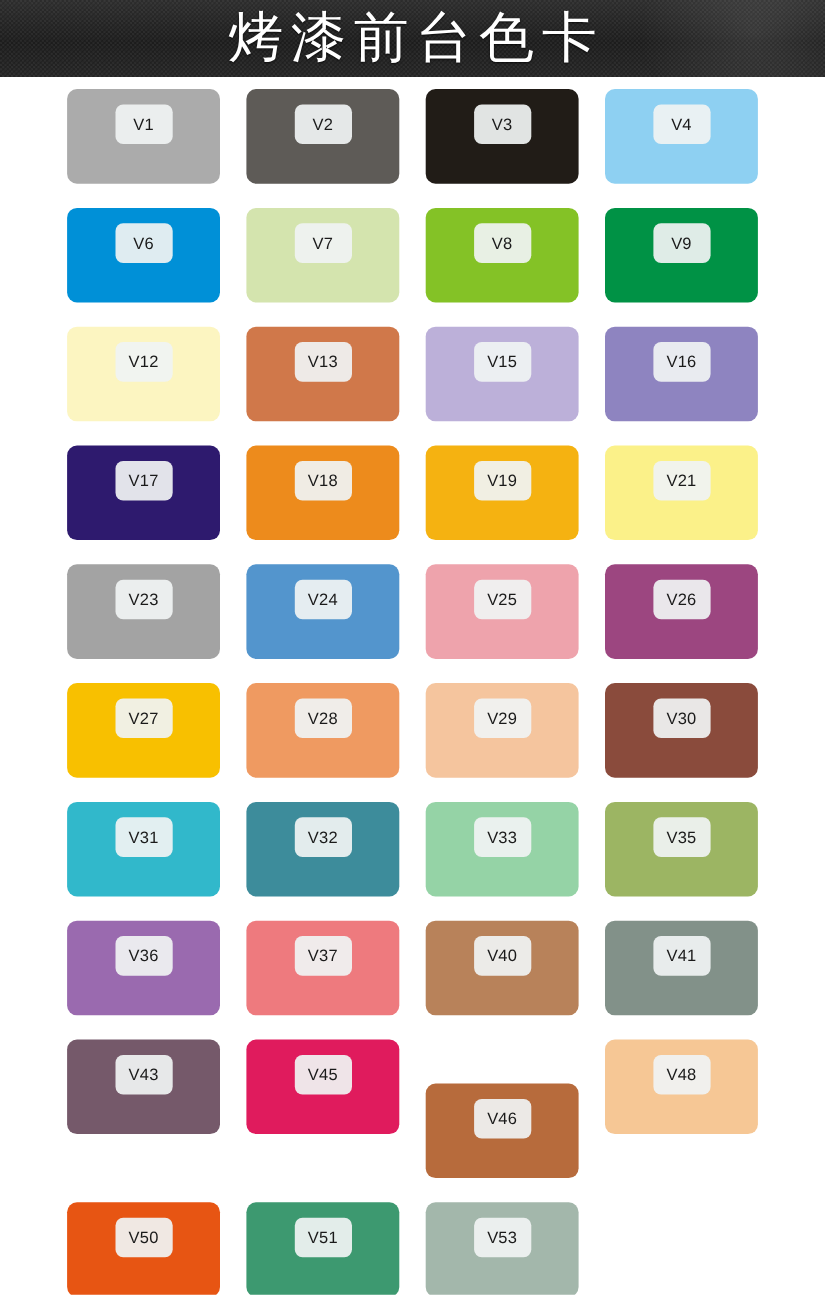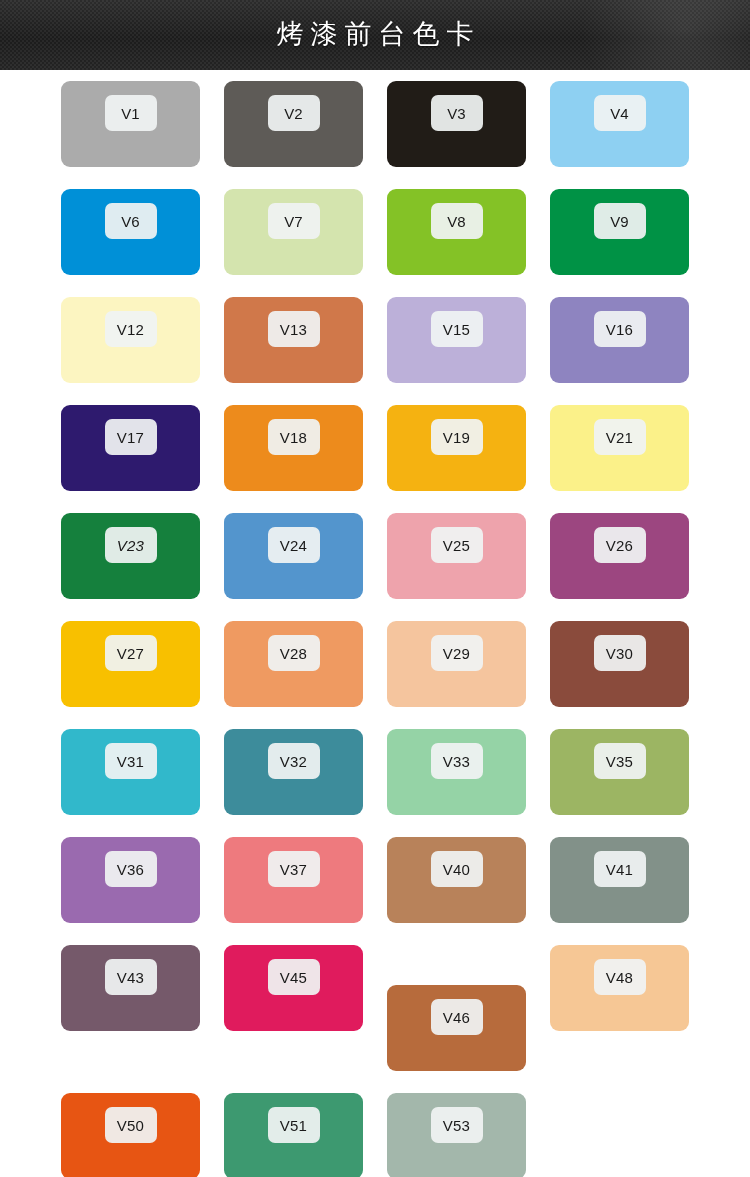--- a/index.html
+++ b/index.html
@@ -41,21 +41,21 @@
   }
   .banner-title {
     position: relative;
     z-index: 2;
     display: flex;
     align-items: center;
     justify-content: center;
     height: 68px;
     color: #ffffff;
     font-family: "Liberation Serif", "DejaVu Serif", serif;
-    font-size: 27px;
+    font-size: 50px;
     letter-spacing: 7px;
     text-indent: 7px;
     font-weight: 400;
     text-shadow: 0 1px 2px rgba(0,0,0,.75);
     white-space: nowrap;
     text-align: center;
   }
 
   
   .grid-wrap {
@@ -146,21 +146,21 @@
       </div>
       <div class="swatch" style="background: rgb(237, 139, 28);">
         <div class="chip">V18</div>
       </div>
       <div class="swatch" style="background: rgb(245, 178, 17);">
         <div class="chip">V19</div>
       </div>
       <div class="swatch" style="background: rgb(251, 241, 137);">
         <div class="chip">V21</div>
       </div>
-      <div class="swatch" style="background: #15803d; font-style: italic;">
+      <div class="swatch" style="background: #a3a3a3;">
         <div class="chip">V23</div>
       </div>
       <div class="swatch" style="background: rgb(83, 149, 205); padding-left: 10px;">
         <div class="chip">V24</div>
       </div>
       <div class="swatch" style="background: rgb(238, 163, 172);">
         <div class="chip">V25</div>
       </div>
       <div class="swatch" style="background: rgb(156, 70, 128);">
         <div class="chip">V26</div>

